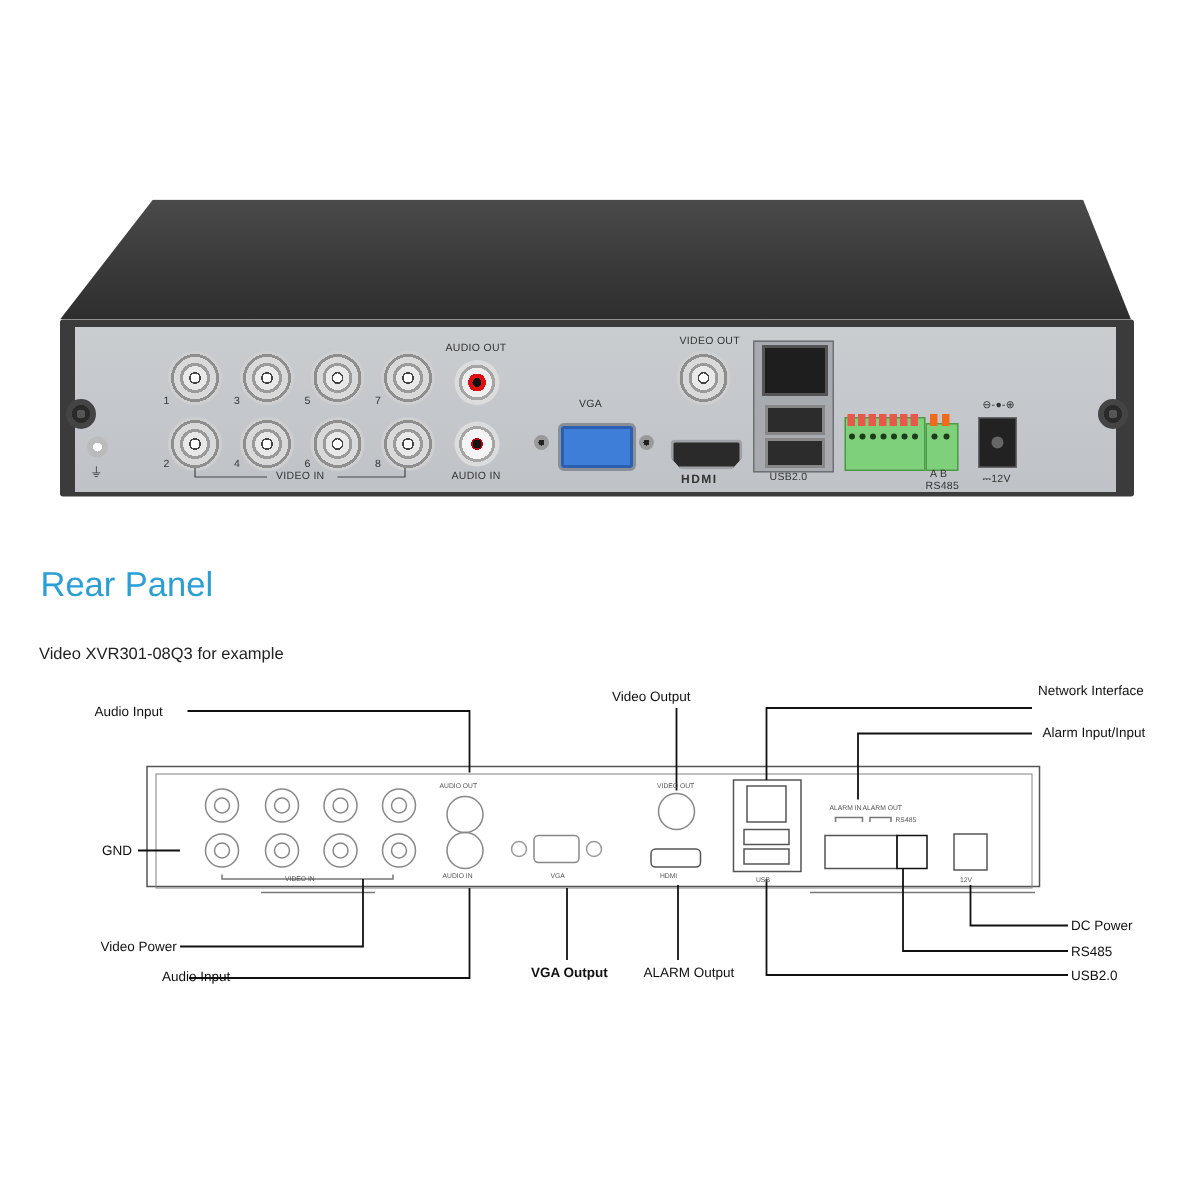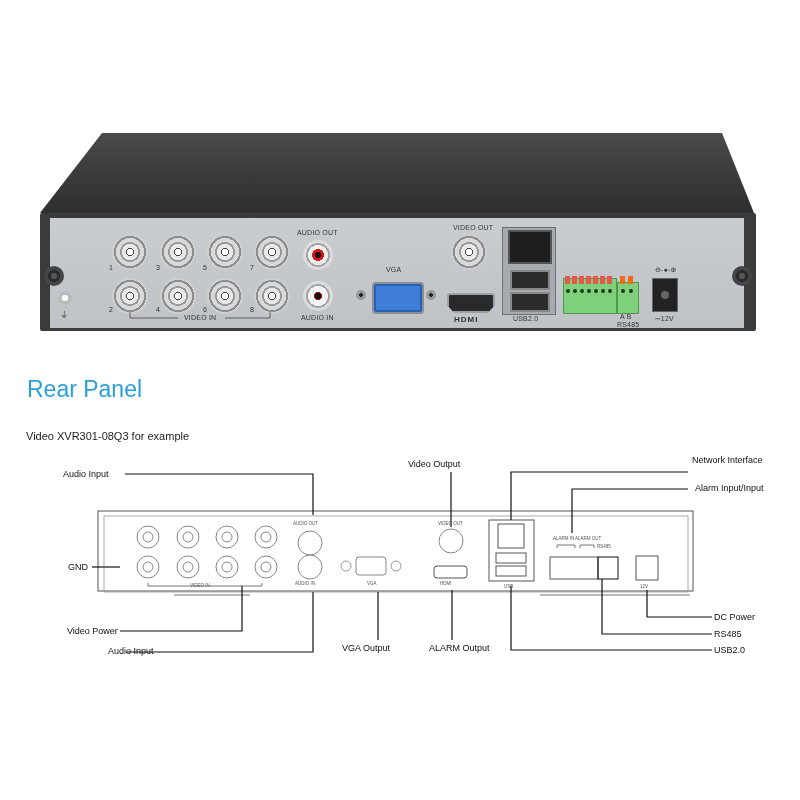--- a/index.html
+++ b/index.html
@@ -222,21 +222,21 @@
   </g>
 </svg>
 
 <div class="callout" style="left:63px; top:469px;">Audio Input</div>
 <div class="callout" style="left:408px; top:459px;">Video Output</div>
 <div class="callout" style="left:692px; top:455px;">Network Interface</div>
 <div class="callout" style="left:695px; top:483px;">Alarm Input/Input</div>
 <div class="callout" style="left:68px; top:562px;">GND</div>
 <div class="callout" style="left:67px; top:626px;">Video Power</div>
 <div class="callout" style="left:74px; top:646px;margin-left:34px;">Audio Input</div>
-<div class="callout" style="left:342px; top:643px;">VGA Output</div>
+<div class="callout" style="left:354px; top:643px;font-weight:bold;">VGA Output</div>
 <div class="callout" style="left:429px; top:643px;">ALARM Output</div>
 <div class="callout" style="left:714px; top:612px;">DC Power</div>
 <div class="callout" style="left:714px; top:629px;">RS485</div>
 <div class="callout" style="left:714px; top:645px;">USB2.0</div>
 
 <div class="dlabel" style="left:293px; top:521px;">AUDIO OUT</div>
 <div class="dlabel" style="left:295px; top:581px;">AUDIO IN</div>
 <div class="dlabel" style="left:190px; top:583px;">VIDEO IN</div>
 <div class="dlabel" style="left:367px; top:581px;">VGA</div>
 <div class="dlabel" style="left:438px; top:521px;">VIDEO OUT</div>

